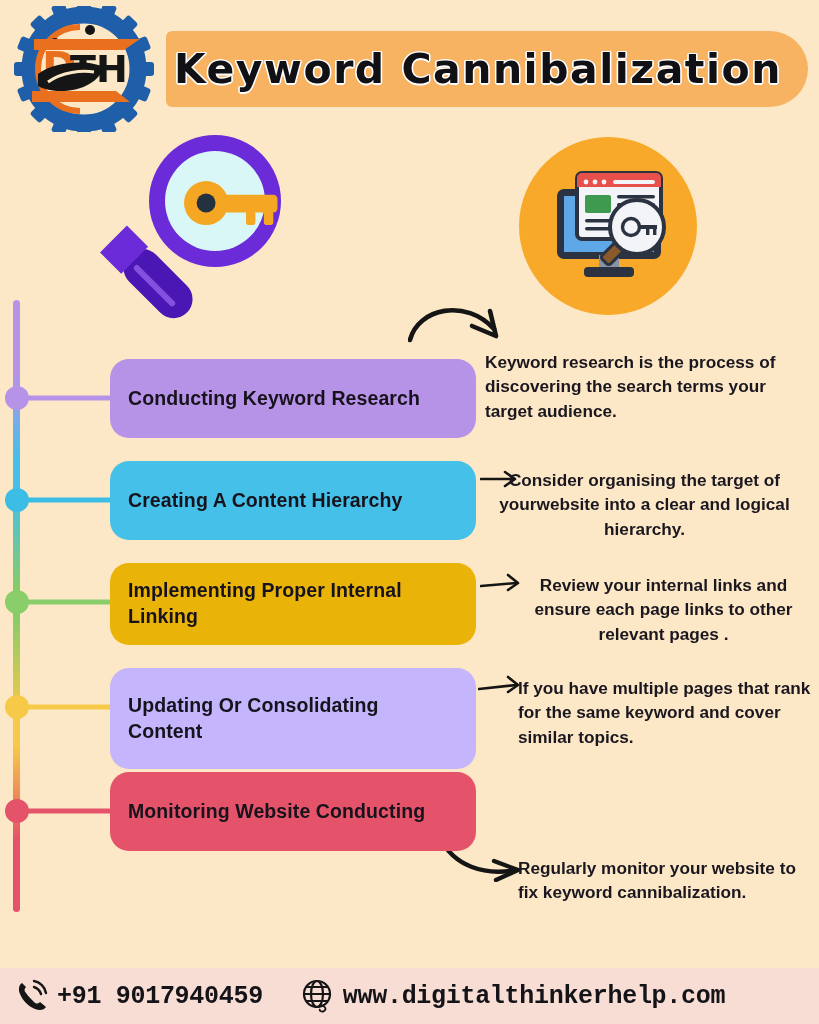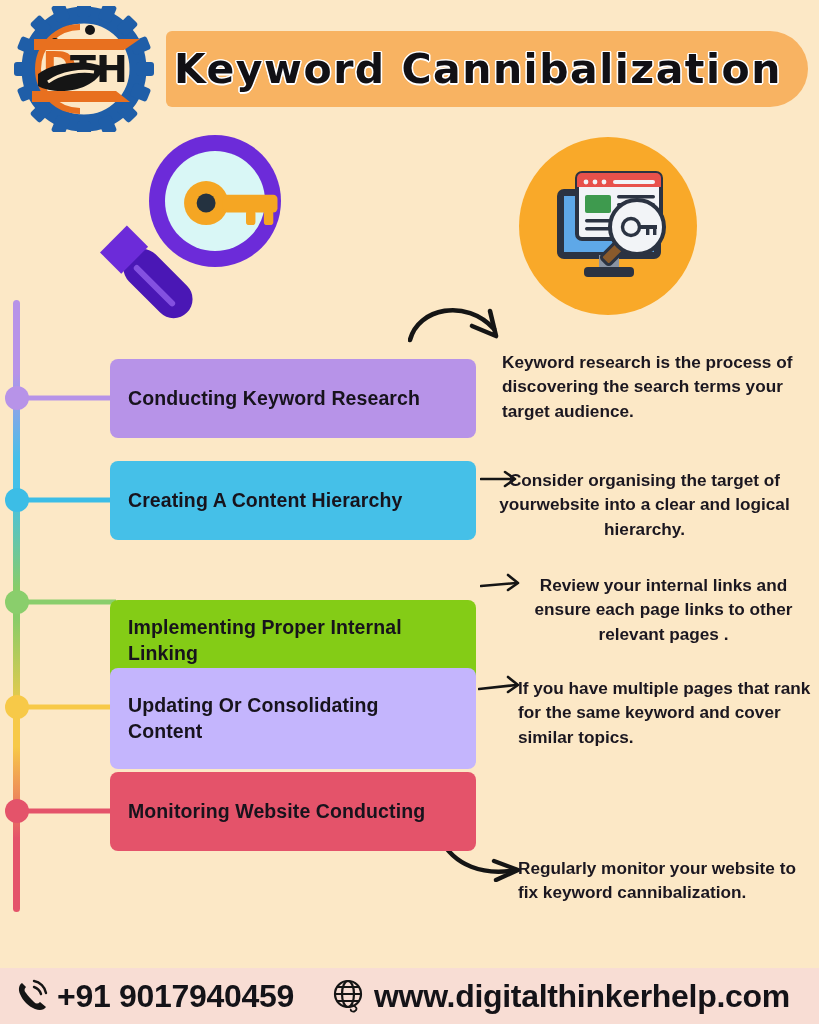--- a/index.html
+++ b/index.html
@@ -58,21 +58,21 @@
     z-index:3;
   }
   .connector{
     position:absolute; height:5px; left:16px; transform:translateY(-50%); z-index:2;
   }
 
   
   .row{ position:absolute; left:0; width:819px; }
   .bar{
     position:absolute; left:110px;
-    border-radius:8px;
+    border-radius:19px;
     display:flex; align-items:center;
     padding:6px 18px;
     z-index:4;
   }
   .bar-label{
     font-family:"Liberation Sans", sans-serif;
     font-weight:bold;
     font-size:19.5px;
     color:#17131c;
     line-height:1.32;
@@ -88,23 +88,23 @@
   }
 
   
   .footer{
     position:absolute; left:0; bottom:0; width:819px; height:56px;
     background:#F8DDD4;
     display:flex; align-items:center;
   }
   .footer-item{ display:flex; align-items:center; }
   .footer-text{
-    font-family:Liberation Sans, sans-serif;
+    font-family:Liberation Mono, monospace;
     font-weight:bold;
-    font-size:32px;
+    font-size:25px;
     color:#141318;
     letter-spacing:-.3px;
     white-space:nowrap;
   }
   .foot-ico{ display:block; }
 </style>
 </head>
 <body>
 
 <div class="canvas">
@@ -214,40 +214,40 @@
   <div class="row">
     <div class="connector" style="top:398px;width:100px;background:#B793E8;"></div>
     <div class="node" style="top:398px;background:#B793E8;"></div>
     <div class="bar" style="top:359px;width:366px;height:79px;background:#B793E8;">
       <span class="bar-label">Conducting Keyword Research</span>
     </div>
     <svg style="position:absolute;left:408px;top:296px;" width="100" height="50" viewBox="0 0 100 50" xmlns="http://www.w3.org/2000/svg">
       <path d="M2 44 C10 12, 58 2, 86 33" fill="none" stroke="#151515" stroke-width="4.6" stroke-linecap="round"></path>
       <path d="M64 30 L88 40 L82 15" fill="none" stroke="#151515" stroke-width="4.6" stroke-linecap="round" stroke-linejoin="round"></path>
     </svg>
-    <div class="desc" style="left:502px;top:350px;width:310px;text-align:left;">Keyword research is the process of discovering the search terms your target audience.</div>
+    <div class="desc" style="left:485px;top:350px;width:310px;text-align:left;">Keyword research is the process of discovering the search terms your target audience.</div>
   </div>
 
   <div class="row">
     <div class="connector" style="top:500px;width:100px;background:#3CBDE6;"></div>
     <div class="node" style="top:500px;background:#3CBDE6;"></div>
     <div class="bar" style="top:461px;width:366px;height:79px;background:#45C0E8;">
       <span class="bar-label">Creating A Content Hierarchy</span>
     </div>
     <svg style="position:absolute;left:480px;top:467px;" width="40" height="22" viewBox="0 0 40 22" xmlns="http://www.w3.org/2000/svg">
       <path d="M1 12 L33 12" fill="none" stroke="#151515" stroke-width="2.6" stroke-linecap="round"></path>
       <path d="M25 5 L35 12 L25 19" fill="none" stroke="#151515" stroke-width="2.6" stroke-linecap="round" stroke-linejoin="round"></path>
     </svg>
     <div class="desc" style="left:492px;top:468px;width:305px;text-align:center;">Consider organising the target of yourwebsite into a clear and logical hierarchy.</div>
   </div>
 
   <div class="row">
     <div class="connector" style="top:602px;width:100px;background:#8ACE6C;"></div>
     <div class="node" style="top:602px;background:#8ACE6C;"></div>
-    <div class="bar" style="top:563px;width:366px;height:82px;background:#84cc16;align-items:center;margin-top:37px;">
+    <div class="bar" style="top:563px;width:366px;height:82px;background:#eab308;align-items:center;">
       <span class="bar-label">Implementing Proper Internal Linking</span>
     </div>
     <svg style="position:absolute;left:480px;top:572px;" width="42" height="22" viewBox="0 0 42 22" xmlns="http://www.w3.org/2000/svg">
       <path d="M1 14 L36 11" fill="none" stroke="#151515" stroke-width="2.6" stroke-linecap="round"></path>
       <path d="M28 3 L38 11 L28 18" fill="none" stroke="#151515" stroke-width="2.6" stroke-linecap="round" stroke-linejoin="round"></path>
     </svg>
     <div class="desc" style="left:516px;top:573px;width:295px;text-align:center;">Review your internal links and ensure each page links to other relevant pages .</div>
   </div>
 
   <div class="row">

